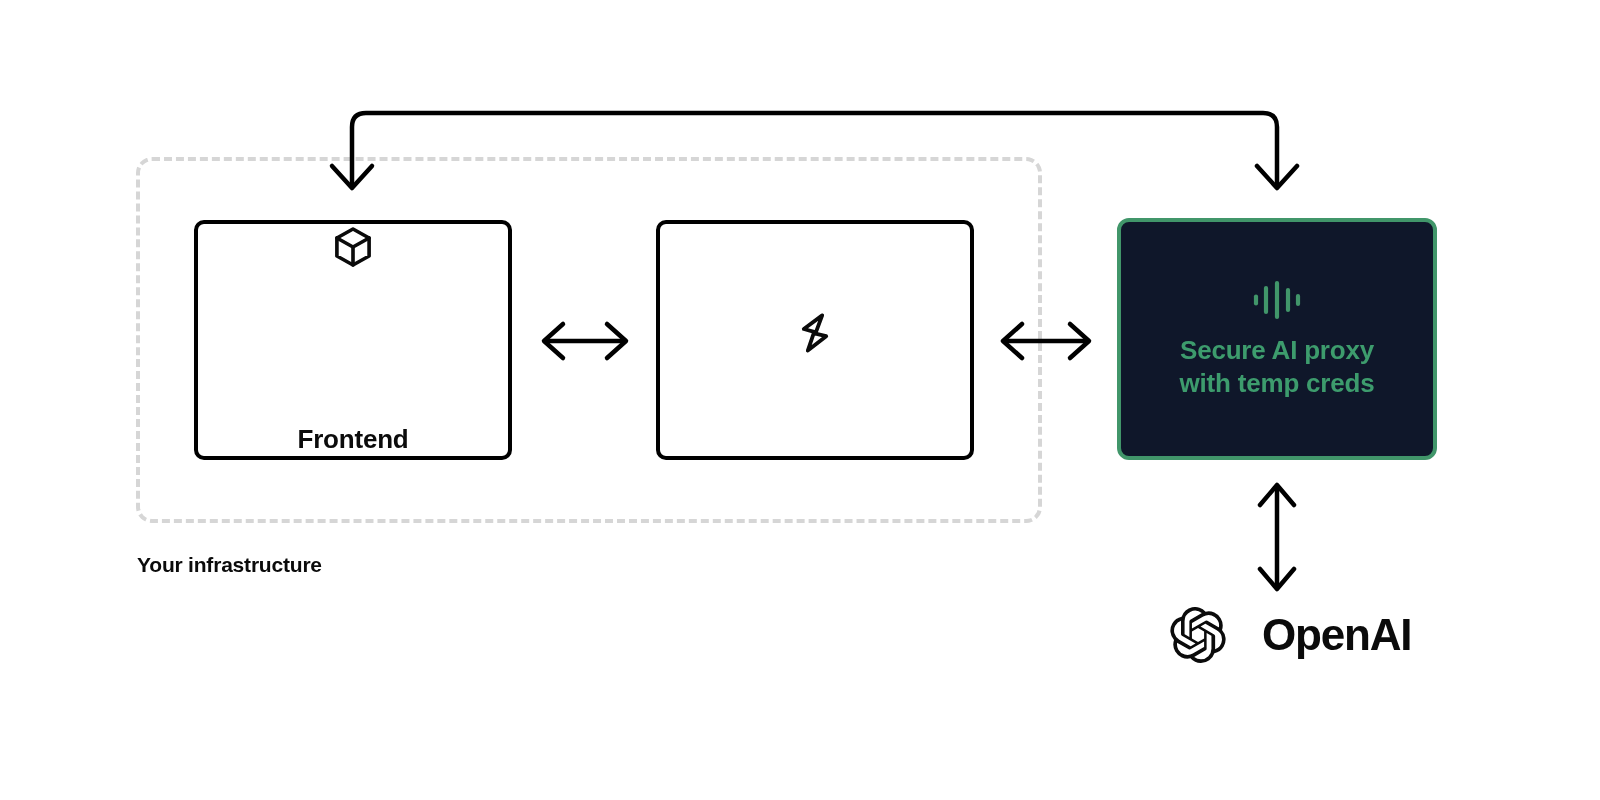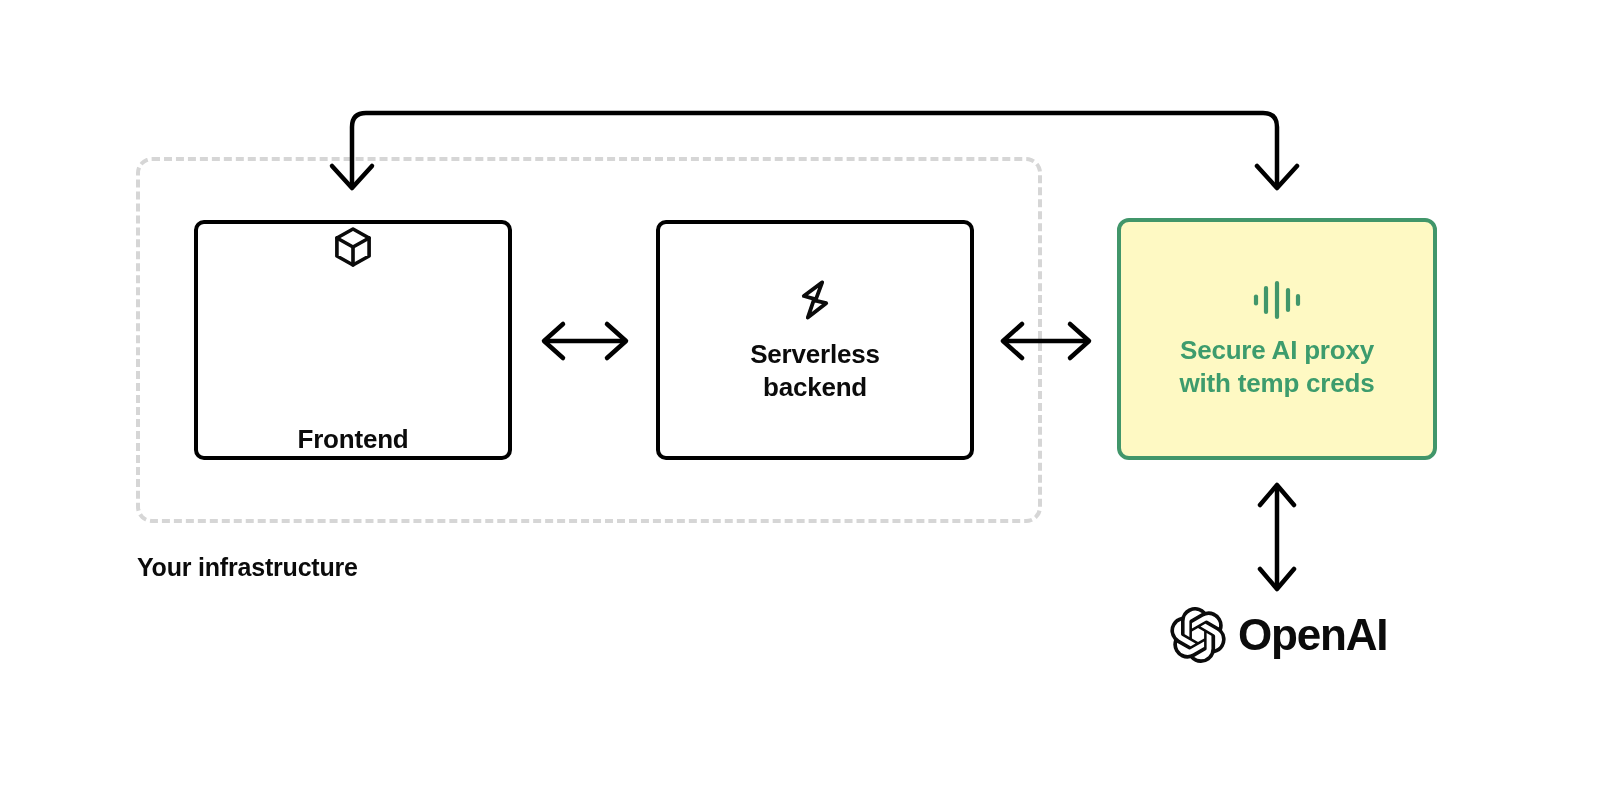--- a/index.html
+++ b/index.html
@@ -35,21 +35,21 @@
     width: 906px;
     height: 366px;
     border: 4px dashed #d6d6d6;
     border-radius: 16px;
     box-sizing: border-box;
   }
   .boundary-label {
     position: absolute;
     left: 137px;
     top: 553px;
-    font-size: 25px;
+    font-size: 21px;
     font-weight: 700;
     color: #0b0b0b;
     letter-spacing: -0.2px;
     white-space: nowrap;
     text-align: right;
   }
   
   .node {
     position: absolute;
     box-sizing: border-box;
@@ -87,21 +87,21 @@
     top: 220px;
     width: 318px;
     height: 240px;
   }
   #node-proxy {
     left: 1117px;
     top: 218px;
     width: 320px;
     height: 242px;
     border-color: #41966a;
-    background: #fef9c3;
+    background: #0f172a;
     border-radius: 12px;
   }
   #node-proxy .node-label {
     color: #3d9c6d;
   }
   #node-proxy .node-icon {
     margin-bottom: 12px;
   }
   
   .openai-lockup {
@@ -111,20 +111,21 @@
     display: flex;
     align-items: center;
     gap: 12px;
   }
   .openai-wordmark {
     font-size: 44px;
     font-weight: 700;
     color: #0b0b0b;
     letter-spacing: -1.2px;
     line-height: 1;
+    margin-left: 24px;
   }
 </style>
 </head>
 <body>
 
 <div id="diagram">
 
   <div class="boundary"></div>
   <div class="boundary-label">Your infrastructure</div>
 
@@ -167,22 +168,20 @@
     </span>
     <span class="node-label">Frontend</span>
   </div>
 
   <div class="node" id="node-backend">
     <span class="node-icon">
       <svg width="48" height="48" viewBox="0 0 24 24" fill="none" stroke="#0b0b0b" stroke-width="1.9" stroke-linecap="round" stroke-linejoin="round" xmlns="http://www.w3.org/2000/svg">
         <path d="M15.6 3.2 L6.4 10.0 L11.6 11.4 L8.4 20.8 L17.6 13.6 L12.2 12.3 Z"></path>
       </svg>
     </span>
-    <span class="node-label">Serverless
-backend</span>
   </div>
 
   <div class="node" id="node-proxy">
     <span class="node-icon">
       <svg width="52" height="44" viewBox="0 0 52 44" fill="none" stroke="#41966a" stroke-width="4.2" stroke-linecap="round" xmlns="http://www.w3.org/2000/svg">
         <line x1="5" y1="18.5" x2="5" y2="25.5"></line>
         <line x1="15" y1="10" x2="15" y2="34"></line>
         <line x1="26" y1="5" x2="26" y2="39"></line>
         <line x1="37" y1="12" x2="37" y2="32"></line>
         <line x1="47" y1="18" x2="47" y2="26"></line>

